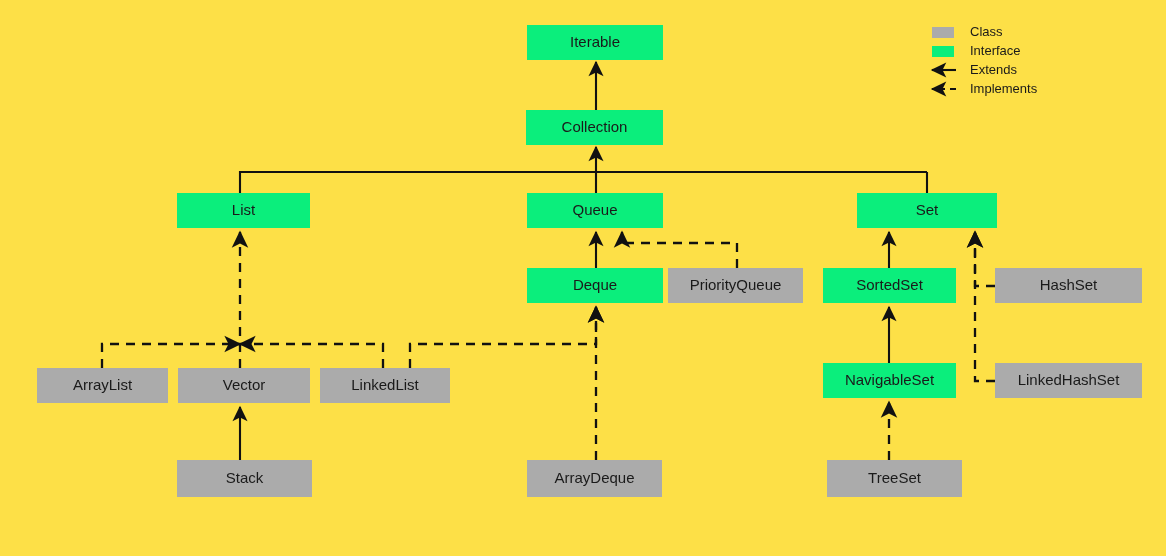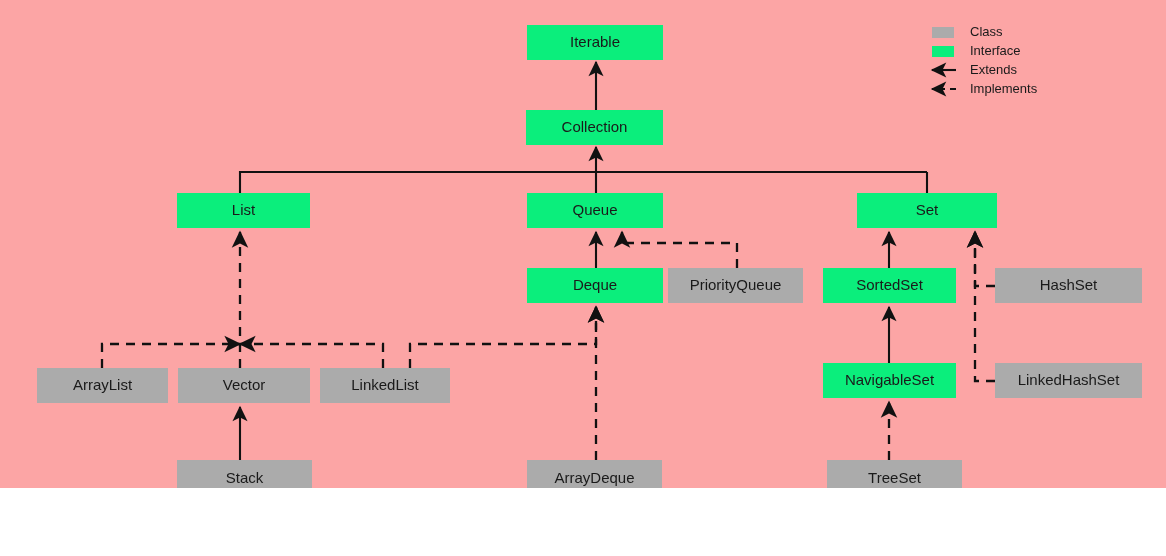--- a/index.html
+++ b/index.html
@@ -7,22 +7,22 @@
     margin: 0;
     padding: 0;
     background: #ffffff;
   }
   body {
     font-family: "Liberation Sans", sans-serif;
   }
   #diagram-root {
     position: relative;
     width: 1166px;
-    height: 488px;
-    background: #fca5a5;
+    height: 556px;
+    background: #fde047;
     overflow: hidden;
   }
   svg.canvas {
     position: absolute;
     left: 0;
     top: 0;
     width: 1166px;
     height: 556px;
     display: block;
   }

